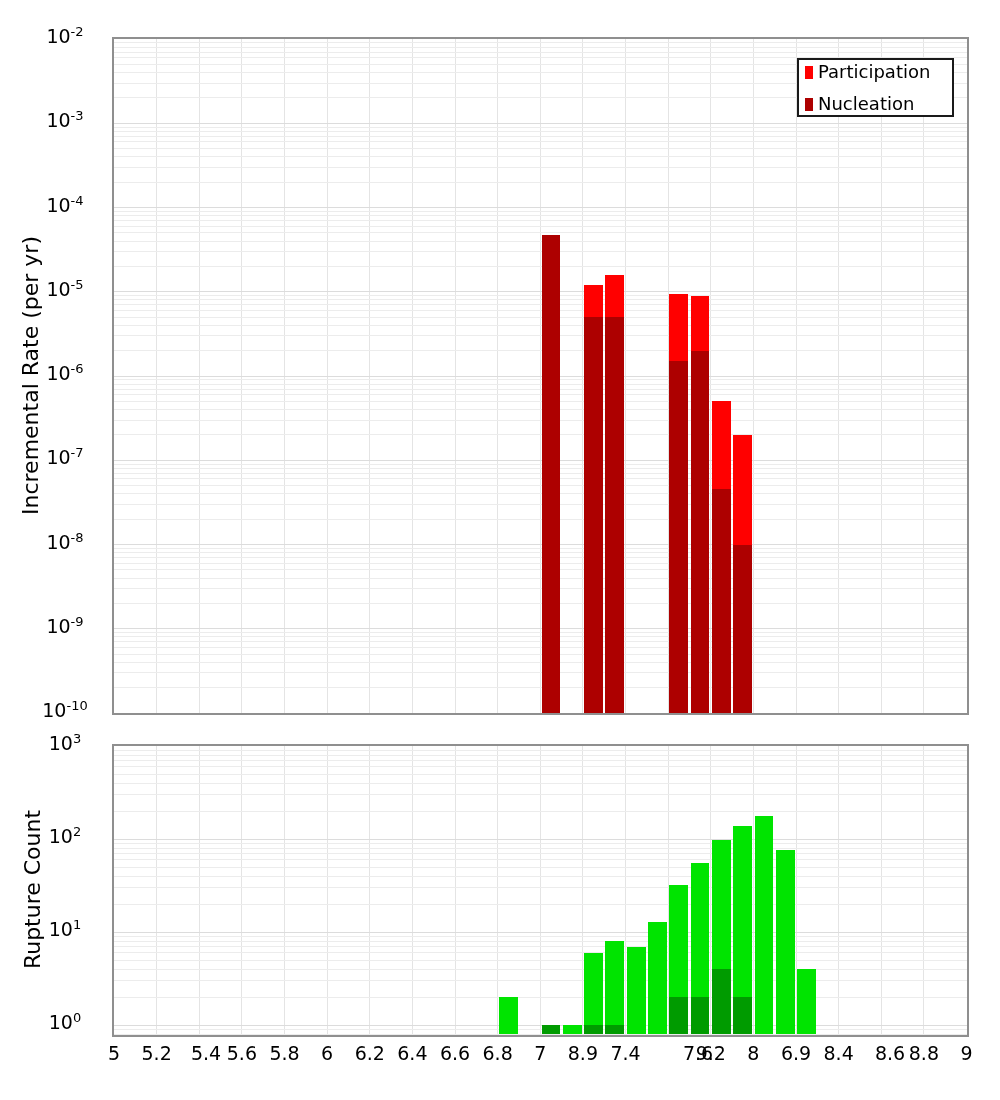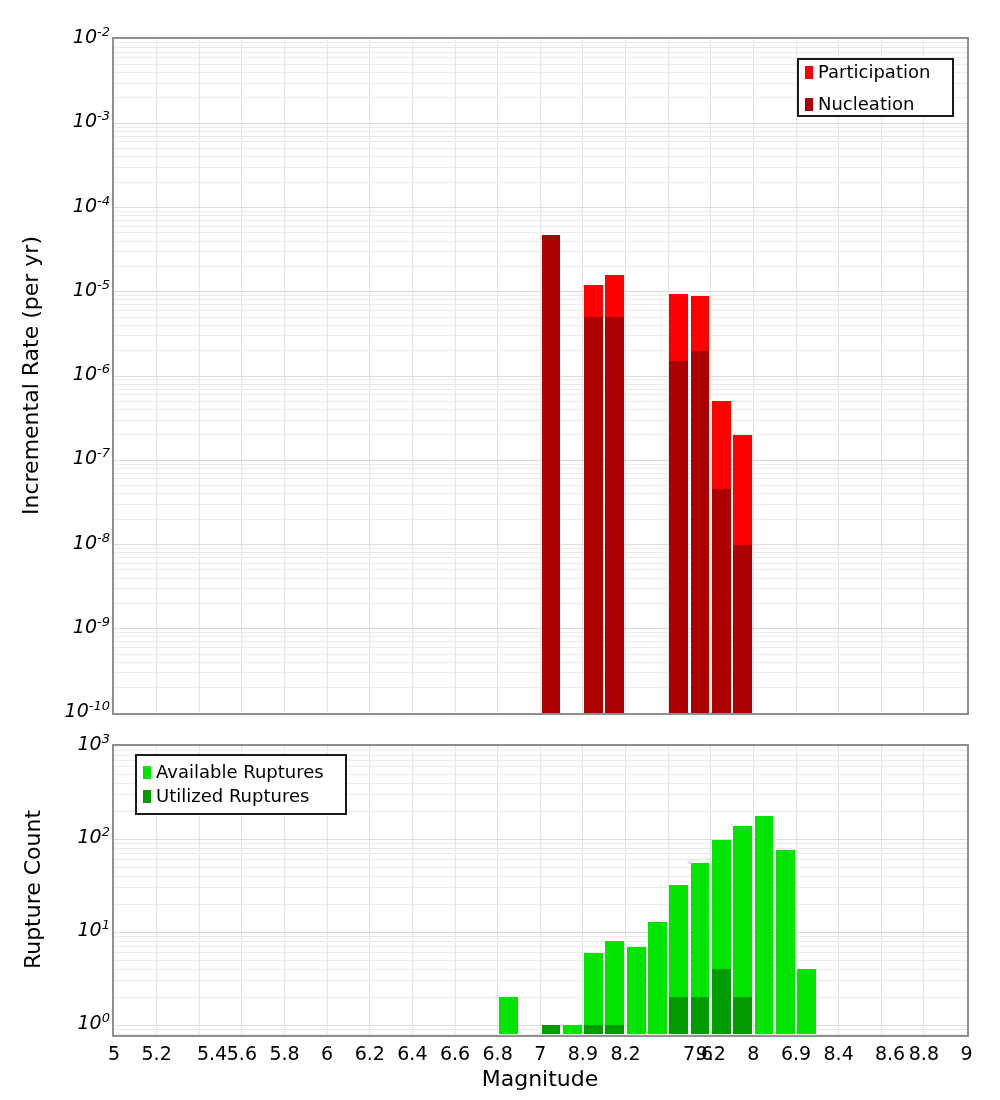--- a/index.html
+++ b/index.html
@@ -16,21 +16,21 @@
     font-size:22px;white-space:nowrap;text-align:center;
     transform:rotate(-90deg);
   }
   #x-axis-title{
     top:1066px;left:340px;width:400px;text-align:center;font-size:22px;
   }
   .plot-border{
     border:2px solid #8f8f8f;background:transparent;pointer-events:none;box-sizing:content-box;
   }
   .tick-label-y{
-    font-size:19px;text-align:right;line-height:1;white-space:nowrap;font-style:italic;
+    font-size:19px;text-align:center;line-height:1;white-space:nowrap;
   }
   .tick-label-y sup{font-size:13px;line-height:0;}
   .tick-label-x{
     font-size:19px;text-align:center;line-height:1;white-space:nowrap;
   }
   .legend{
     background:#ffffff;border:2px solid #1a1a1a;box-sizing:border-box;
     display:flex;flex-direction:column;justify-content:space-evenly;
     padding:2px 6px;
   }
@@ -49,21 +49,20 @@
 
 
   <div id="ylabel-top-wrap" class="abs">
     <div class="y-axis-title">Incremental Rate (per yr)</div>
   </div>
 
   <div id="ylabel-bottom-wrap" class="abs">
     <div class="y-axis-title">Rupture Count</div>
   </div>
 
-  <div id="x-axis-title" class="abs">Magnitude</div>
 
   <div id="plot-layer-top" class="abs">
       <div style="position: absolute; left: 114px; top: 39px; width: 852.5px; height: 674px; background: rgb(255, 255, 255);"></div>
       <div style="position: absolute; left: 156.125px; top: 39px; width: 1px; height: 674px; background: rgb(228, 228, 228);"></div>
       <div style="position: absolute; left: 198.75px; top: 39px; width: 1px; height: 674px; background: rgb(228, 228, 228);"></div>
       <div style="position: absolute; left: 241.375px; top: 39px; width: 1px; height: 674px; background: rgb(228, 228, 228);"></div>
       <div style="position: absolute; left: 284px; top: 39px; width: 1px; height: 674px; background: rgb(228, 228, 228);"></div>
       <div style="position: absolute; left: 326.625px; top: 39px; width: 1px; height: 674px; background: rgb(228, 228, 228);"></div>
       <div style="position: absolute; left: 369.25px; top: 39px; width: 1px; height: 674px; background: rgb(228, 228, 228);"></div>
       <div style="position: absolute; left: 411.875px; top: 39px; width: 1px; height: 674px; background: rgb(228, 228, 228);"></div>
@@ -246,31 +245,31 @@
       <div style="position: absolute; left: 690.737px; top: 997.178px; width: 18.7125px; height: 37.3217px; background: rgb(0, 155, 0);"></div>
       <div style="position: absolute; left: 712.05px; top: 969.163px; width: 18.7125px; height: 65.3369px; background: rgb(0, 155, 0);"></div>
       <div style="position: absolute; left: 733.362px; top: 997.178px; width: 18.7125px; height: 37.3217px; background: rgb(0, 155, 0);"></div>
       <div class="plot-border" style="position: absolute; left: 112px; top: 744px; width: 852.5px; height: 288.5px;"></div>
       <div class="tick-label-y abs" style="position: absolute; left: 20px; top: 734px; width: 90px;">10<sup>3</sup></div>
       <div class="tick-label-y abs" style="position: absolute; left: 20px; top: 827.065px; width: 90px;">10<sup>2</sup></div>
       <div class="tick-label-y abs" style="position: absolute; left: 20px; top: 920.129px; width: 90px;">10<sup>1</sup></div>
       <div class="tick-label-y abs" style="position: absolute; left: 20px; top: 1013.19px; width: 90px;">10<sup>0</sup></div>
       <div class="tick-label-x abs" style="position: absolute; left: 84px; top: 1043.5px; width: 60px;">5</div>
       <div class="tick-label-x abs" style="position: absolute; left: 126.625px; top: 1043.5px; width: 60px;">5.2</div>
-      <div class="tick-label-x abs" style="position: absolute; left: 182px; top: 1043.5px; width: 60px;">5.4</div>
+      <div class="tick-label-x abs" style="position: absolute; left: 176px; top: 1043.5px; width: 60px;">5.4</div>
       <div class="tick-label-x abs" style="position: absolute; left: 211.875px; top: 1043.5px; width: 60px;">5.6</div>
       <div class="tick-label-x abs" style="position: absolute; left: 254.5px; top: 1043.5px; width: 60px;">5.8</div>
       <div class="tick-label-x abs" style="position: absolute; left: 297.125px; top: 1043.5px; width: 60px;">6</div>
       <div class="tick-label-x abs" style="position: absolute; left: 339.75px; top: 1043.5px; width: 60px;">6.2</div>
       <div class="tick-label-x abs" style="position: absolute; left: 382.375px; top: 1043.5px; width: 60px;">6.4</div>
       <div class="tick-label-x abs" style="position: absolute; left: 425px; top: 1043.5px; width: 60px;">6.6</div>
       <div class="tick-label-x abs" style="position: absolute; left: 467.625px; top: 1043.5px; width: 60px;">6.8</div>
       <div class="tick-label-x abs" style="position: absolute; left: 510.25px; top: 1043.5px; width: 60px;">7</div>
       <div class="tick-label-x abs" style="position: absolute; left: 552.875px; top: 1043.5px; width: 60px;">8.9</div>
-      <div class="tick-label-x abs" style="position: absolute; left: 595.5px; top: 1043.5px; width: 60px;">8.2</div>
+      <div class="tick-label-x abs" style="position: absolute; left: 595.5px; top: 1043.5px; width: 60px;">7.4</div>
       <div class="tick-label-x abs" style="position: absolute; left: 668px; top: 1043.5px; width: 60px;">7.6</div>
       <div class="tick-label-x abs" style="position: absolute; left: 680.75px; top: 1043.5px; width: 60px;">9.2</div>
       <div class="tick-label-x abs" style="position: absolute; left: 723.375px; top: 1043.5px; width: 60px;">8</div>
       <div class="tick-label-x abs" style="position: absolute; left: 766px; top: 1043.5px; width: 60px;">6.9</div>
       <div class="tick-label-x abs" style="position: absolute; left: 808.625px; top: 1043.5px; width: 60px;">8.4</div>
       <div class="tick-label-x abs" style="position: absolute; left: 856px; top: 1043.5px; width: 68px;">8.6</div>
       <div class="tick-label-x abs" style="position: absolute; left: 893.875px; top: 1043.5px; width: 60px;">8.8</div>
       <div class="tick-label-x abs" style="position: absolute; left: 936.5px; top: 1043.5px; width: 60px;">9</div>
     </div>
 
@@ -278,24 +277,14 @@
     <div class="legend-item">
       <span class="legend-swatch" id="sw-participation" style="background: rgb(255, 0, 0);"></span>
       <span class="legend-label">Participation</span>
     </div>
     <div class="legend-item">
       <span class="legend-swatch" id="sw-nucleation" style="background: rgb(173, 0, 0);"></span>
       <span class="legend-label">Nucleation</span>
     </div>
   </div>
 
-  <div id="legend-bottom" class="abs legend">
-    <div class="legend-item">
-      <span class="legend-swatch" id="sw-available" style="background: rgb(0, 228, 0);"></span>
-      <span class="legend-label">Available Ruptures</span>
-    </div>
-    <div class="legend-item">
-      <span class="legend-swatch" id="sw-utilized" style="background: rgb(0, 155, 0);"></span>
-      <span class="legend-label">Utilized Ruptures</span>
-    </div>
-  </div>
 
 </div>
 
 </body></html>

